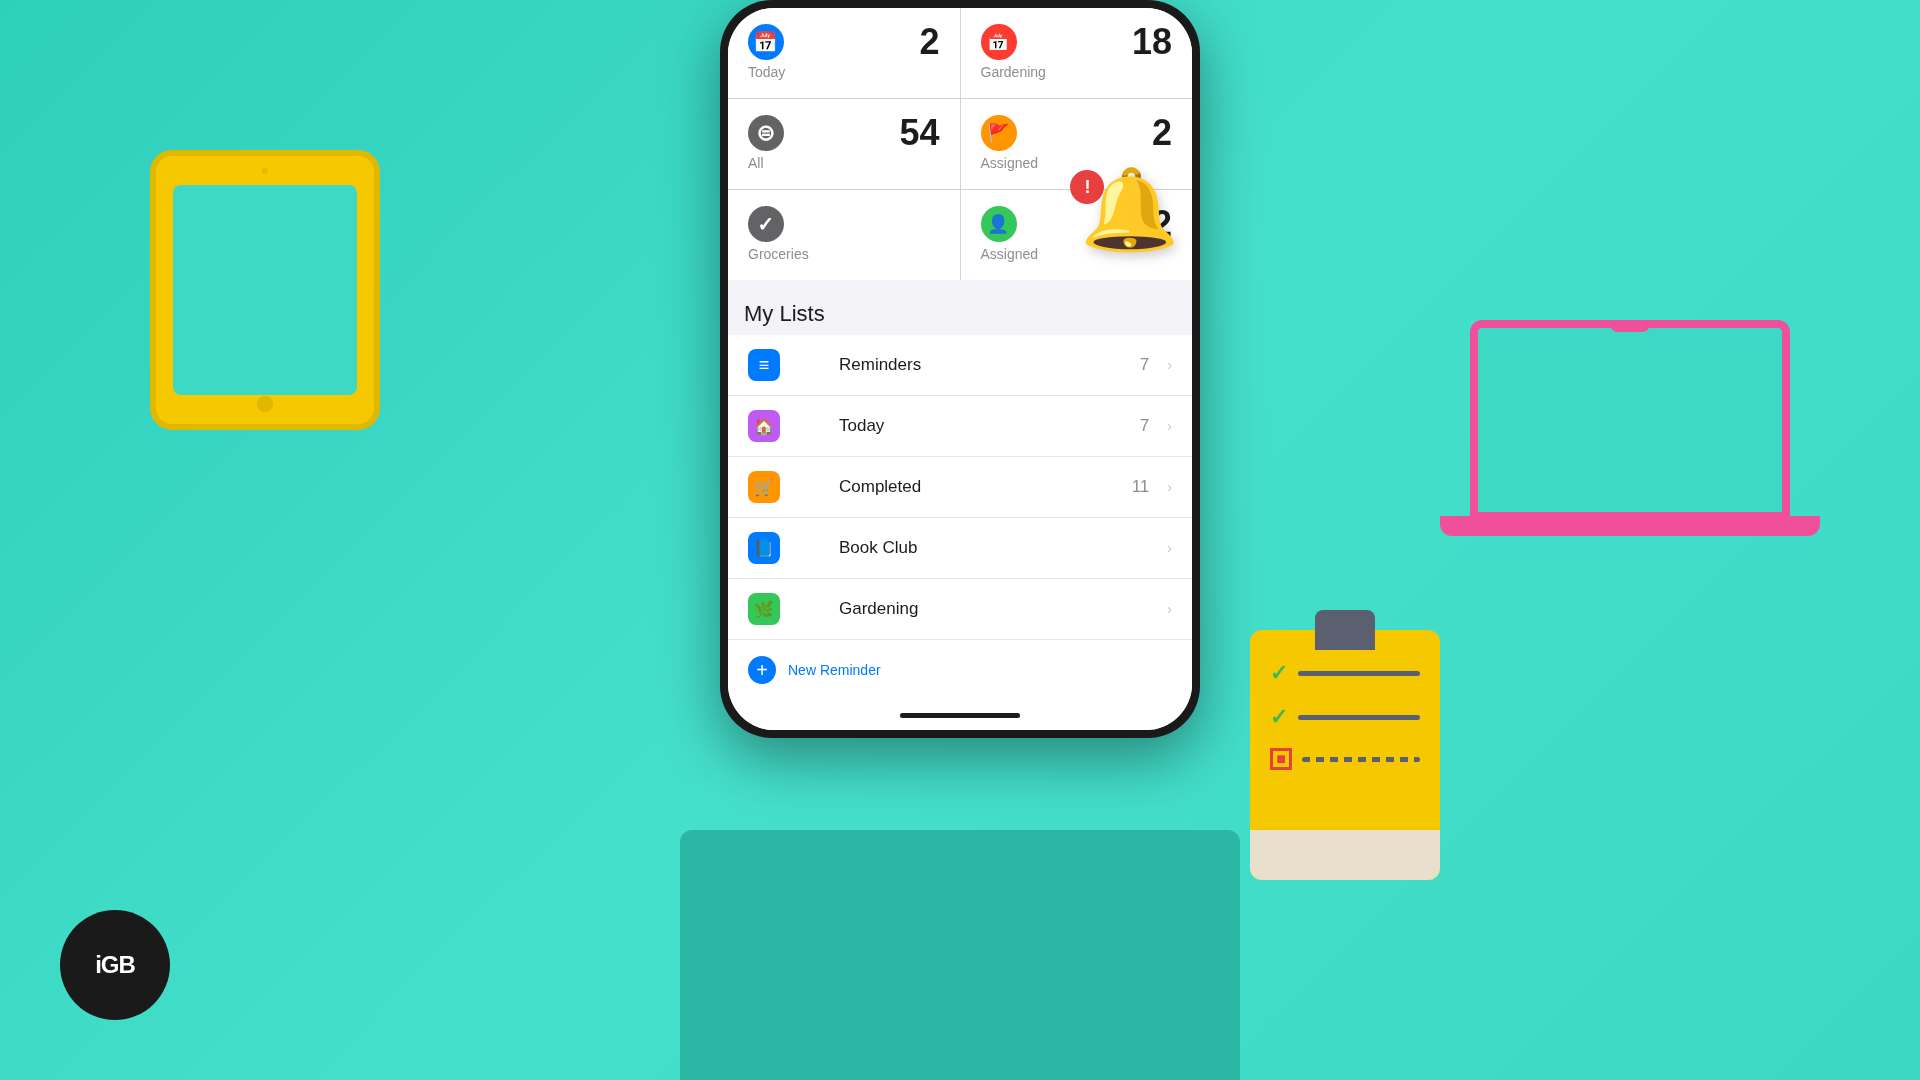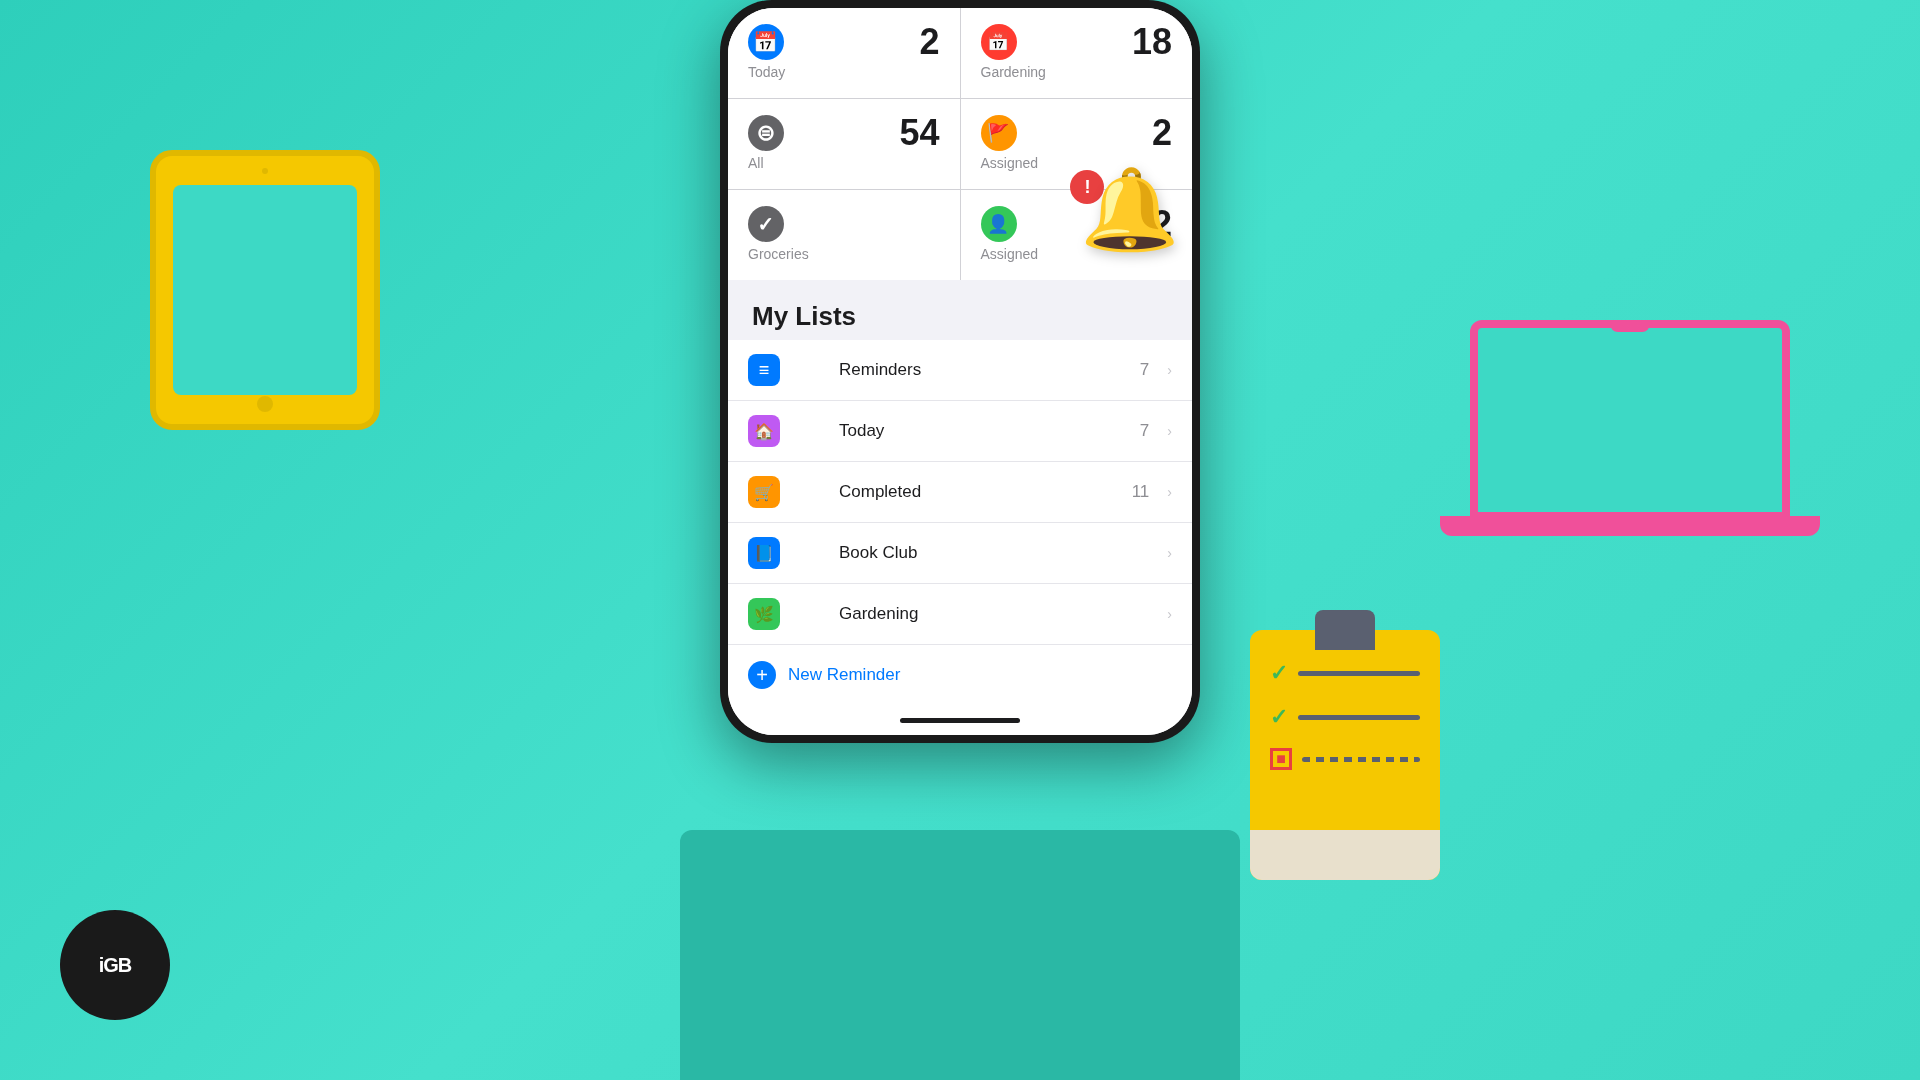--- a/index.html
+++ b/index.html
@@ -26,21 +26,21 @@
       bottom: 60px;
       left: 60px;
       width: 110px;
       height: 110px;
       background: #1a1a1a;
       border-radius: 50%;
       display: flex;
       align-items: center;
       justify-content: center;
       color: white;
-      font-size: 20px;
+      font-size: 24px;
       font-weight: 800;
       letter-spacing: -1px;
     }
 
     
     .tablet-left {
       position: absolute;
       left: 150px;
       top: 150px;
       width: 230px;
@@ -272,23 +272,23 @@
       color: #8e8e93;
       font-weight: 500;
     }
 
     
     .icon-today { background: #007aff; }
 
     
     .my-lists-header {
       background: #f2f2f7;
-      padding: 20px 24px 8px;
-      font-size: 26px;
-      font-weight: 700;
+      padding: 20px 16px 8px;
+      font-size: 22px;
+      font-weight: 400;
       color: #1c1c1e;
     }
     .list-items {
       background: white;
     }
     .list-item {
       display: flex;
       align-items: center;
       padding: 14px 20px;
       border-bottom: 1px solid #e5e5ea;
@@ -338,21 +338,21 @@
       border-radius: 50%;
       display: flex;
       align-items: center;
       justify-content: center;
       color: white;
       font-size: 20px;
       font-weight: 300;
       line-height: 1;
     }
     .new-reminder-text {
-      font-size: 17px;
+      font-size: 14px;
       color: #007aff;
       font-weight: 500;
     }
 
     
     .home-indicator {
       height: 30px;
       display: flex;
       align-items: center;
       justify-content: center;

